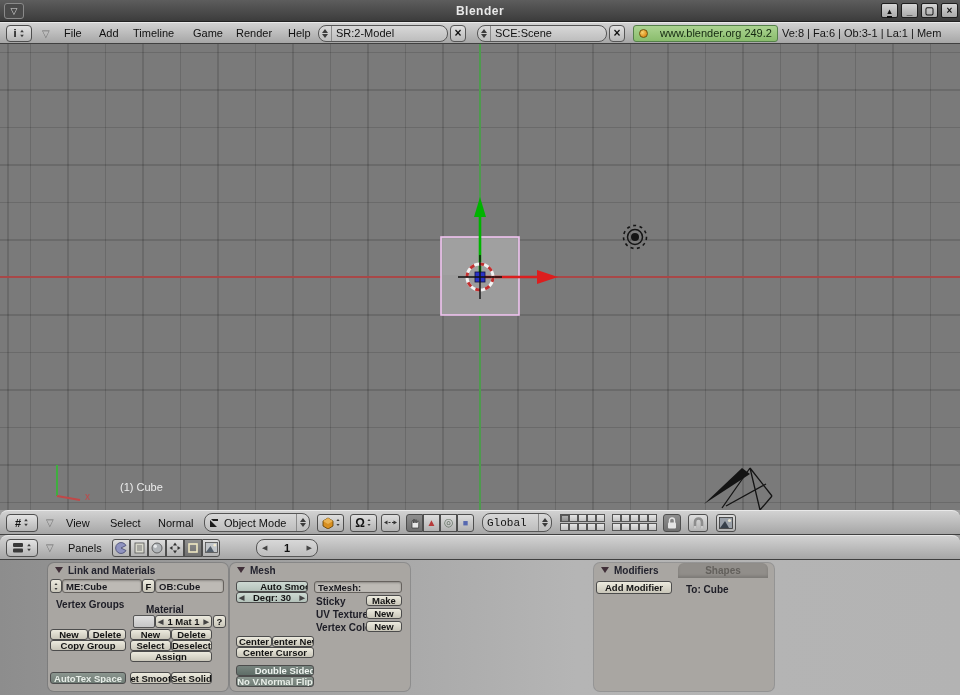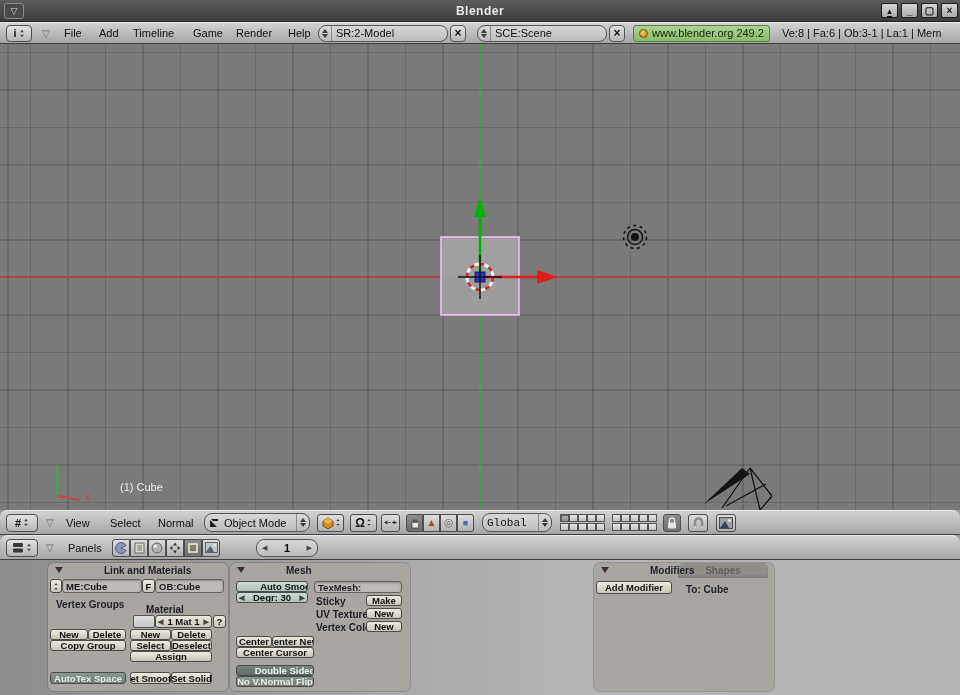--- a/index.html
+++ b/index.html
@@ -47,21 +47,21 @@
     border-bottom:4px solid #3c3c3c; margin-bottom:1px; }
   .tri-d { width:0; height:0; border-left:3px solid transparent; border-right:3px solid transparent;
     border-top:4px solid #3c3c3c; }
   .dd .txt { padding:0 4px; white-space:nowrap; overflow:hidden; }
   .xbtn { background:linear-gradient(#e0e0e0,#b8b8b8); border:1px solid #565656;
     border-radius:4px; width:16px; height:17px; font-size:12px; font-weight:bold;
     color:#111; display:flex; align-items:center; justify-content:center; }
 
   .version { background:linear-gradient(#abd391,#8abd6d); border:1px solid #55804a;
     border-radius:3px; height:17px; display:flex; align-items:center; padding:0 5px;
-    font-size:11px; color:#142810; gap:4px; }
+    font-size:11px; color:#142810; gap:12px; }
   .vdot { width:9px; height:9px; border-radius:50%; background:radial-gradient(circle at 35% 35%, #f7d26e, #dd8d1a 70%);
     border:1px solid #6e5210; }
   .stats { font-size:11px; color:#141414; white-space:nowrap; }
 
   
   .viewport { position:absolute; left:0; top:44px; width:960px; height:466px;
     background-color:#7a7a7a;
     background-image:
       repeating-linear-gradient(to right, rgba(0,0,0,0.13) 0 1px, transparent 1px 37.5px),
       repeating-linear-gradient(to bottom, rgba(0,0,0,0.13) 0 1px, transparent 1px 37.5px);
@@ -77,21 +77,21 @@
   .layers { display:flex; flex-wrap:wrap; width:47px; height:18px; }
   .lcell { width:9px; height:8px; background:linear-gradient(#e6e6e6,#c2c2c2);
     border:0.5px solid #555; }
   .lcell.active { background:linear-gradient(#b8b8b8,#8e8e8e); box-shadow:inset 1px 1px 0 #5a5a5a; }
 
   
   .bcontent { position:absolute; left:0; top:560px; width:960px; height:135px;
     background:linear-gradient(90deg,#8d8d8d,#b5b5b5 60%,#b3b3b3); }
   .panel { position:absolute; top:3px; width:180px; height:128px; background:#a9a6a2;
     border-radius:6px; box-shadow:0 0 0 1px rgba(90,90,90,0.35); }
-  .ptitle { position:absolute; left:20px; top:2px; font-size:10px; font-weight:bold; color:#23232e;margin-left:36px; }
+  .ptitle { position:absolute; left:20px; top:2px; font-size:10px; font-weight:bold; color:#23232e; }
   .ptri { position:absolute; left:7px; top:4px; width:0; height:0;
     border-left:4px solid transparent; border-right:4px solid transparent;
     border-top:6px solid #402f38; }
   .plabel { position:absolute; font-size:10px; color:#1d1d26; font-weight:bold; white-space:nowrap; }
   .pbtn { position:absolute; background:linear-gradient(#eceade,#c9c6b9); border:1px solid #4c4c4c;
     border-radius:3px; font-size:9.5px; font-weight:bold; color:#131313;
     display:flex; align-items:center; justify-content:center; white-space:nowrap; overflow:hidden; }
   .pfield { position:absolute; background:#bdbab5; border:1px solid #66625e;
     border-radius:3px; font-size:9.5px; font-weight:bold; color:#19191f;
     display:flex; align-items:center; padding:0 3px; box-shadow:inset 0 1px 2px rgba(0,0,0,0.25);

